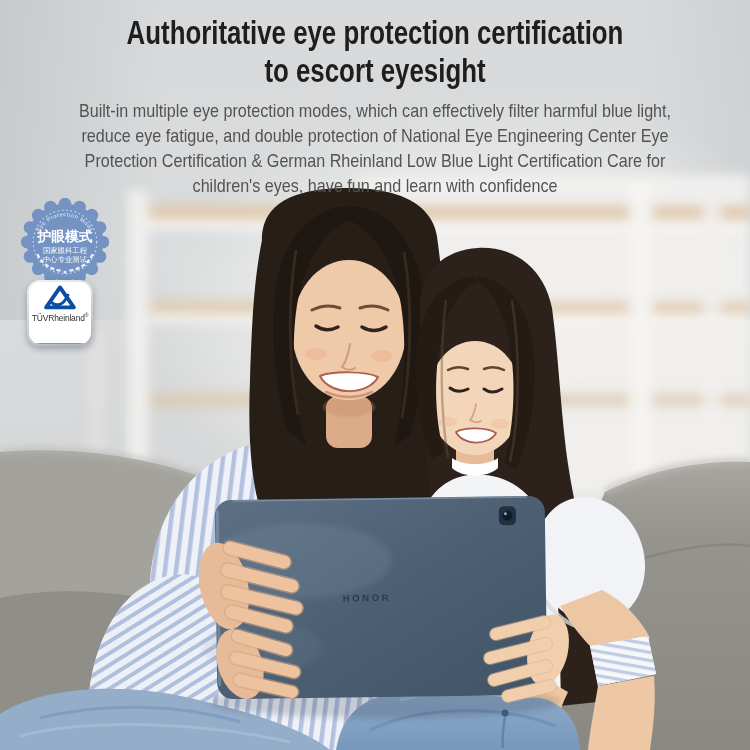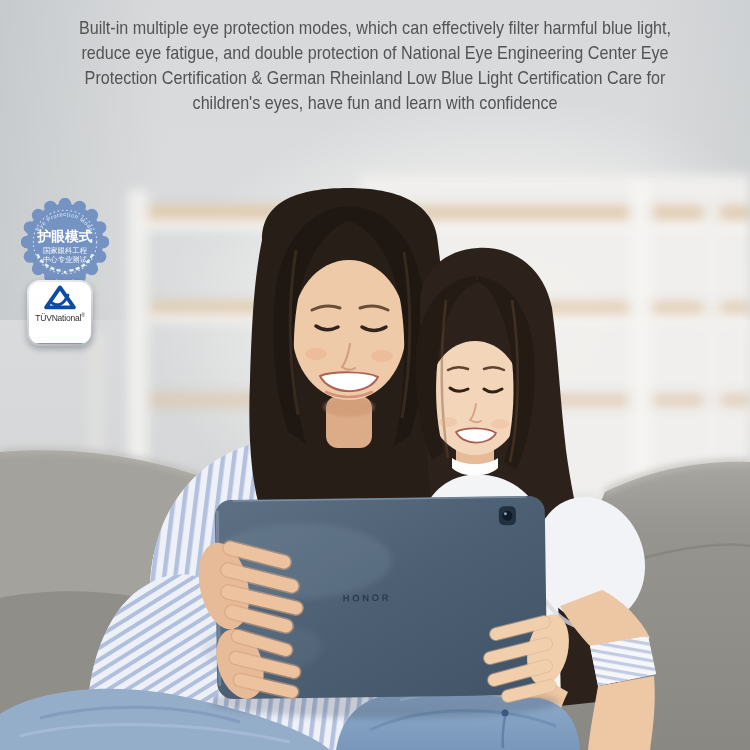--- a/index.html
+++ b/index.html
@@ -3,21 +3,21 @@
 <meta charset="utf-8">
 <style>
   html,body{margin:0;padding:0;background:#eee}
   .canvas{position:relative;width:750px;height:750px;overflow:hidden;background:#d8dadb;
           font-family:"Liberation Sans","DejaVu Sans",sans-serif}
   .scene{position:absolute;inset:0;width:750px;height:750px}
   
   .copy{position:absolute;top:0;left:0;width:100%;text-align:center;z-index:3}
   .headline{margin:13px 0 0;font-size:34px;line-height:38px;font-weight:700;color:#1e1e1e}
   .headline span{display:block;transform:scaleX(.76);transform-origin:50% 50%;white-space:nowrap}
-  .desc{margin:15px 0 0;font-size:19px;line-height:25px;color:#535353}
+  .desc{margin:9px 0 0;font-size:19px;line-height:25px;color:#535353}
   .desc span{display:block;transform:scaleX(.85);transform-origin:50% 50%;white-space:nowrap}
   
   .seal{position:absolute;left:21px;top:198px;width:88px;height:88px;z-index:4}
   
   .tuv{position:absolute;left:27px;top:280px;width:66px;height:66px;z-index:4;border-radius:13px;
        padding:2px;background:linear-gradient(160deg,#f2f3f4,#aeb1b5);
        box-shadow:0 3px 6px rgba(50,60,80,.35);box-sizing:border-box}
   .tuv-in{width:62px;height:62px;border-radius:11px;background:#fff;overflow:hidden;
           display:flex;flex-direction:column;align-items:center}
   .tuv-logo{margin-top:2px;width:40px;height:26px;flex:0 0 auto}
@@ -233,20 +233,24 @@
       <g stroke="#f1ceac" stroke-width="12" stroke-linecap="round">
         <path d="M544,622 L496,634"></path>
           <path d="M546,644 L490,658"></path>
           <path d="M546,666 L494,680"></path>
           <path d="M550,686 L508,696"></path>
       </g>
     </g>
   </svg>
 
   <header class="copy">
+    <h1 class="headline">
+      <span>Authoritative eye protection certification</span>
+      <span>to escort eyesight</span>
+    </h1>
     <p class="desc">
       <span>Built-in multiple eye protection modes, which can effectively filter harmful blue light,</span>
       <span>reduce eye fatigue, and double protection of National Eye Engineering Center Eye</span>
       <span>Protection Certification &amp; German Rheinland Low Blue Light Certification Care for</span>
       <span>children's eyes, have fun and learn with confidence</span>
     </p>
   </header>
 
   <div class="seal">
     <svg viewBox="0 0 86 86" width="88" height="88">
@@ -282,18 +286,18 @@
       <circle cx="43" cy="72.5" r="1.3" fill="#ffffff" opacity="0.9"></circle>
     </svg>
   </div>
 
   <div class="tuv">
     <div class="tuv-in">
       <svg class="tuv-logo" viewBox="0 0 40 30">
         <path d="M20 4 L36 27 L4 27 Z" fill="#ffffff" stroke="#0c4da2" stroke-width="4.5" stroke-linejoin="round"></path>
         <path d="M11 22 C16 26 24 25 29 13" fill="none" stroke="#0c4da2" stroke-width="3.6" stroke-linecap="round"></path>
       </svg>
-      <div class="tuv-brand"><span class="b">TÜV</span><span>National</span><span class="r">®</span></div>
+      <div class="tuv-brand"><span class="b">TÜV</span><span>Rheinland</span><span class="r">®</span></div>
       <div class="tuv-banner">CERTIFIED</div>
     </div>
   </div>
 
 </div>
 
 </body></html>

